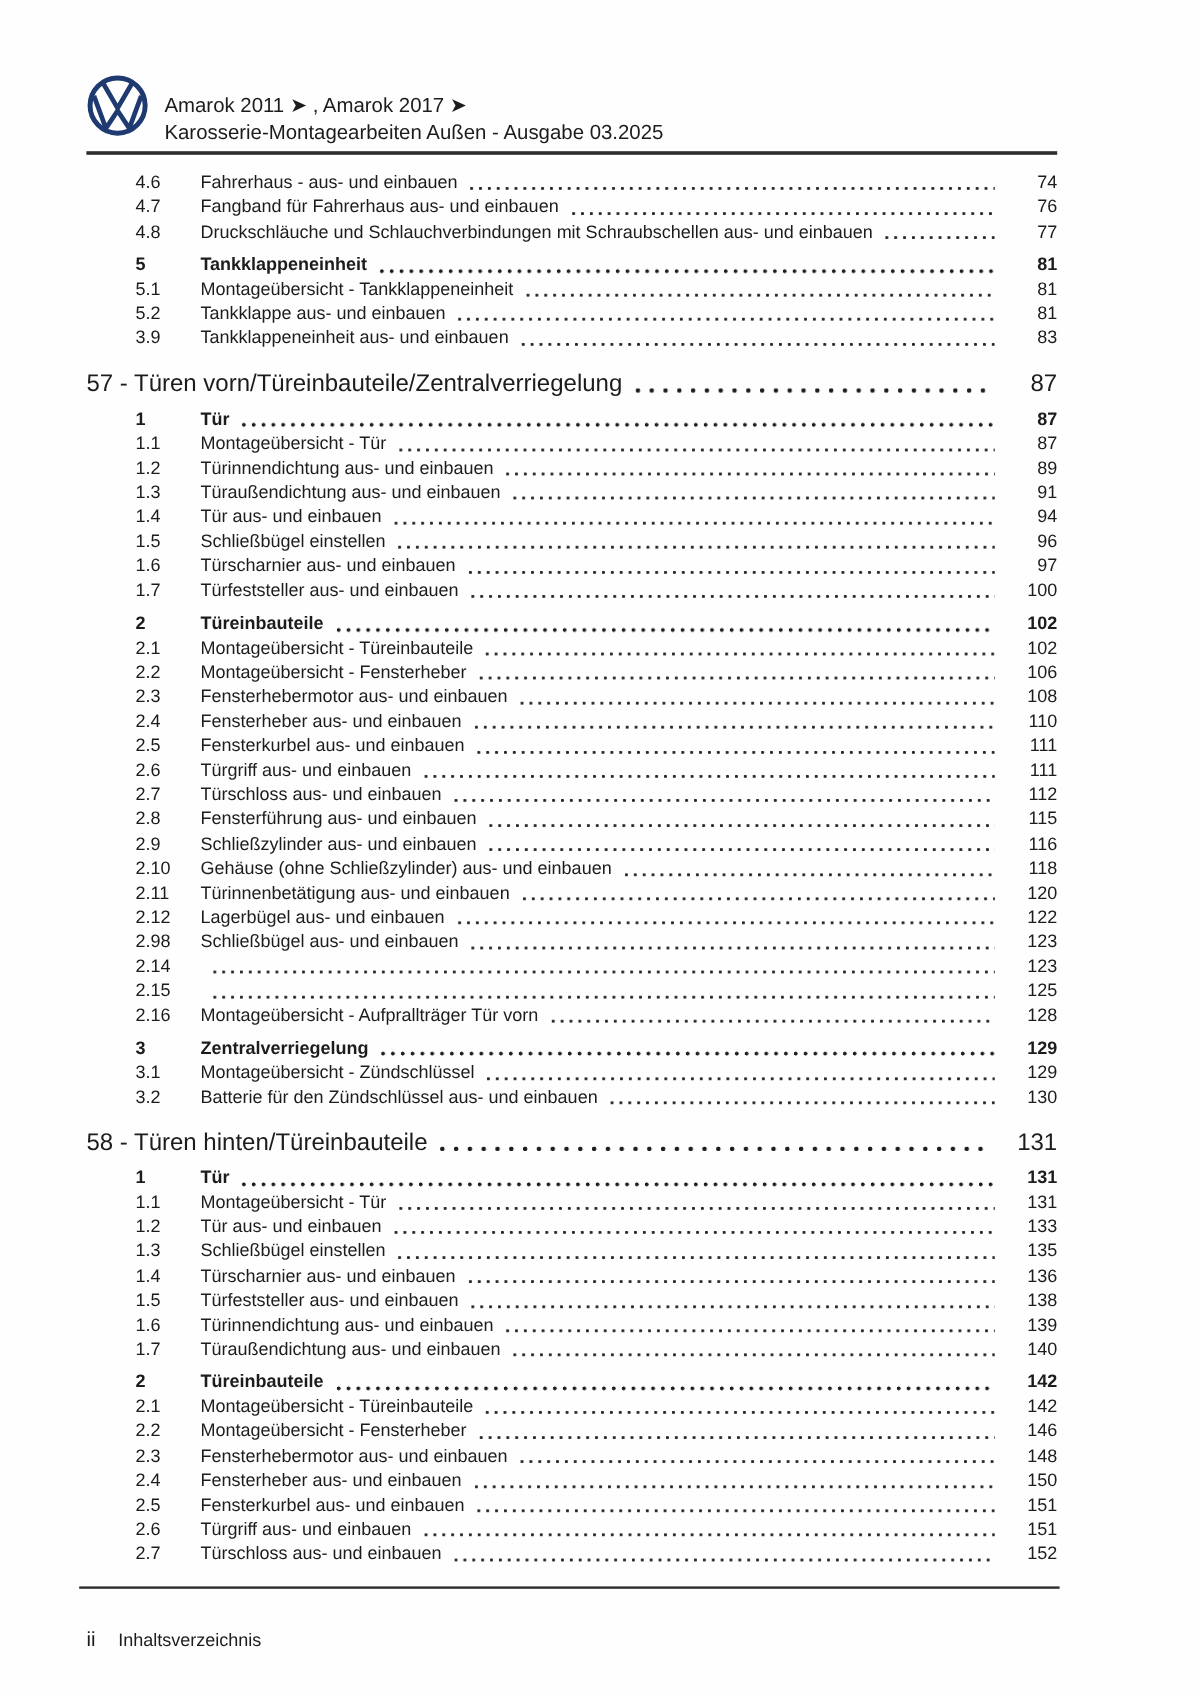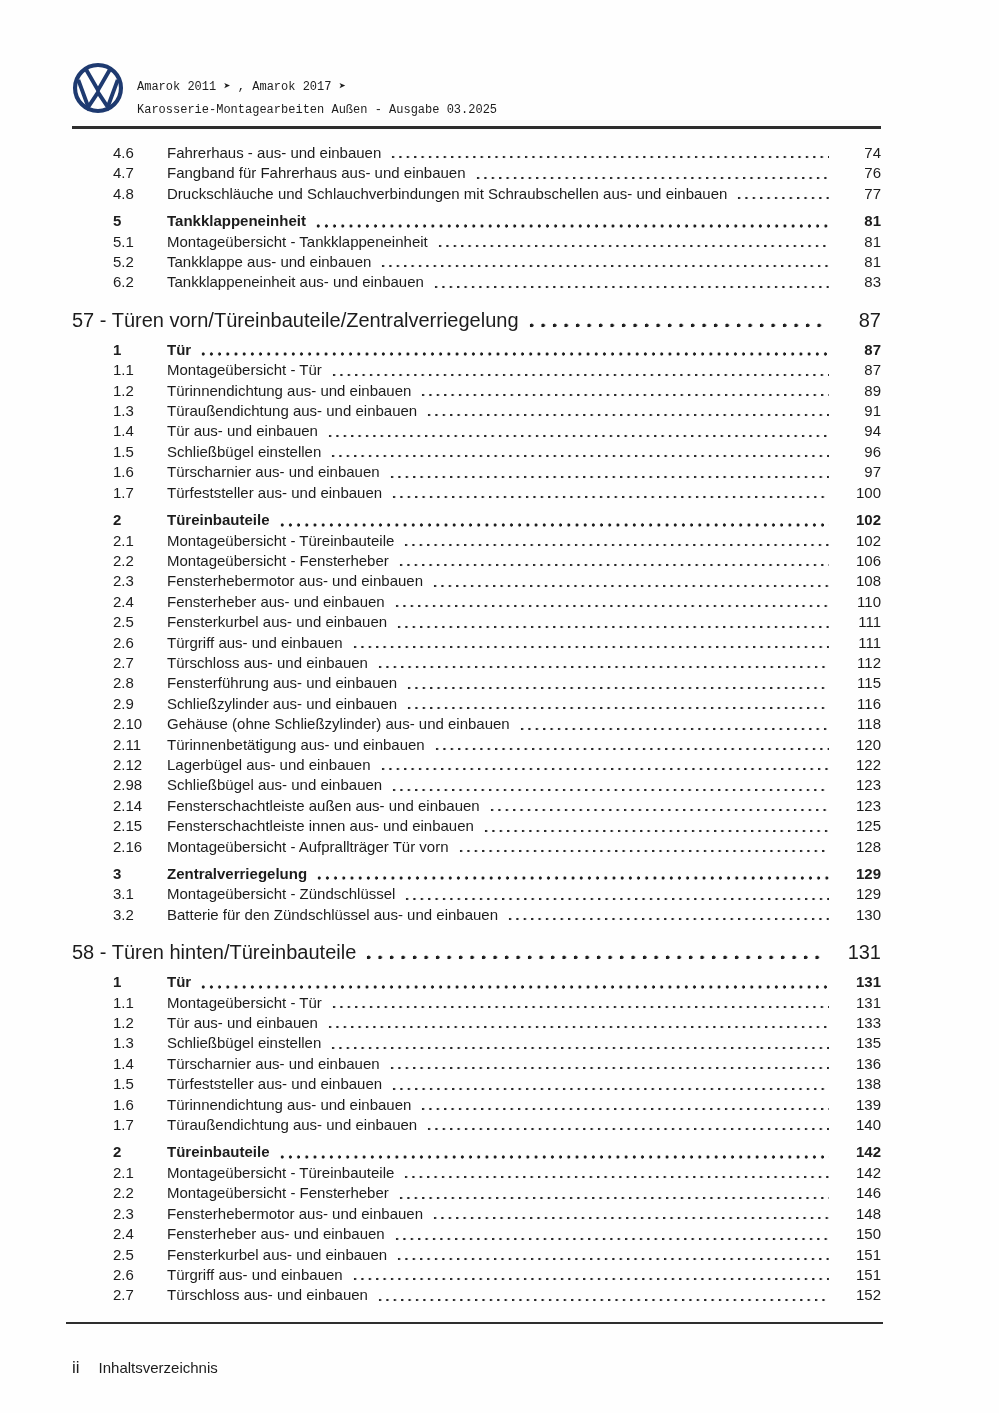--- a/index.html
+++ b/index.html
@@ -22,21 +22,21 @@
   
   .header{
     position:absolute;left:72px;right:118px;top:62px;
     display:flex;align-items:flex-end;gap:13px;
     padding-bottom:4px;
     border-bottom:3px solid var(--rule);
   }
   .logo-wrap{flex:none;margin-bottom:8px;line-height:0;}
   .header-text{flex:1;}
   .header-text .hline{
-    font-size:12px;line-height:23px;white-space:nowrap;font-family:Liberation Mono, monospace;
+    font-size:17px;line-height:23px;white-space:nowrap;
   }
 
   
   .toc{
     position:absolute;left:72px;right:118px;top:143px;
   }
   .row{
     display:flex;align-items:baseline;
     font-size:15px;line-height:20.4px;
     white-space:nowrap;
@@ -126,21 +126,21 @@
       <span class="leader"></span>
       <span class="page">81</span>
     </div>
     <div class="row entry">
       <span class="num">5.2</span>
       <span class="title">Tankklappe aus- und einbauen</span>
       <span class="leader"></span>
       <span class="page">81</span>
     </div>
     <div class="row entry">
-      <span class="num">6.2</span>
+      <span class="num">3.9</span>
       <span class="title">Tankklappeneinheit aus- und einbauen</span>
       <span class="leader"></span>
       <span class="page">83</span>
     </div>
     <div class="row chapter">
       <span class="title">57 - Türen vorn/Türeinbauteile/Zentralverriegelung</span>
       <span class="leader"></span>
       <span class="page">87</span>
     </div>
     <div class="row group">
@@ -270,27 +270,25 @@
       <span class="page">122</span>
     </div>
     <div class="row entry">
       <span class="num">2.98</span>
       <span class="title">Schließbügel aus- und einbauen</span>
       <span class="leader"></span>
       <span class="page">123</span>
     </div>
     <div class="row entry">
       <span class="num">2.14</span>
-      <span class="title">Fensterschachtleiste außen aus- und einbauen</span>
       <span class="leader"></span>
       <span class="page">123</span>
     </div>
     <div class="row entry">
       <span class="num">2.15</span>
-      <span class="title">Fensterschachtleiste innen aus- und einbauen</span>
       <span class="leader"></span>
       <span class="page">125</span>
     </div>
     <div class="row entry">
       <span class="num">2.16</span>
       <span class="title">Montageübersicht - Aufprallträger Tür vorn</span>
       <span class="leader"></span>
       <span class="page">128</span>
     </div>
     <div class="row group">

